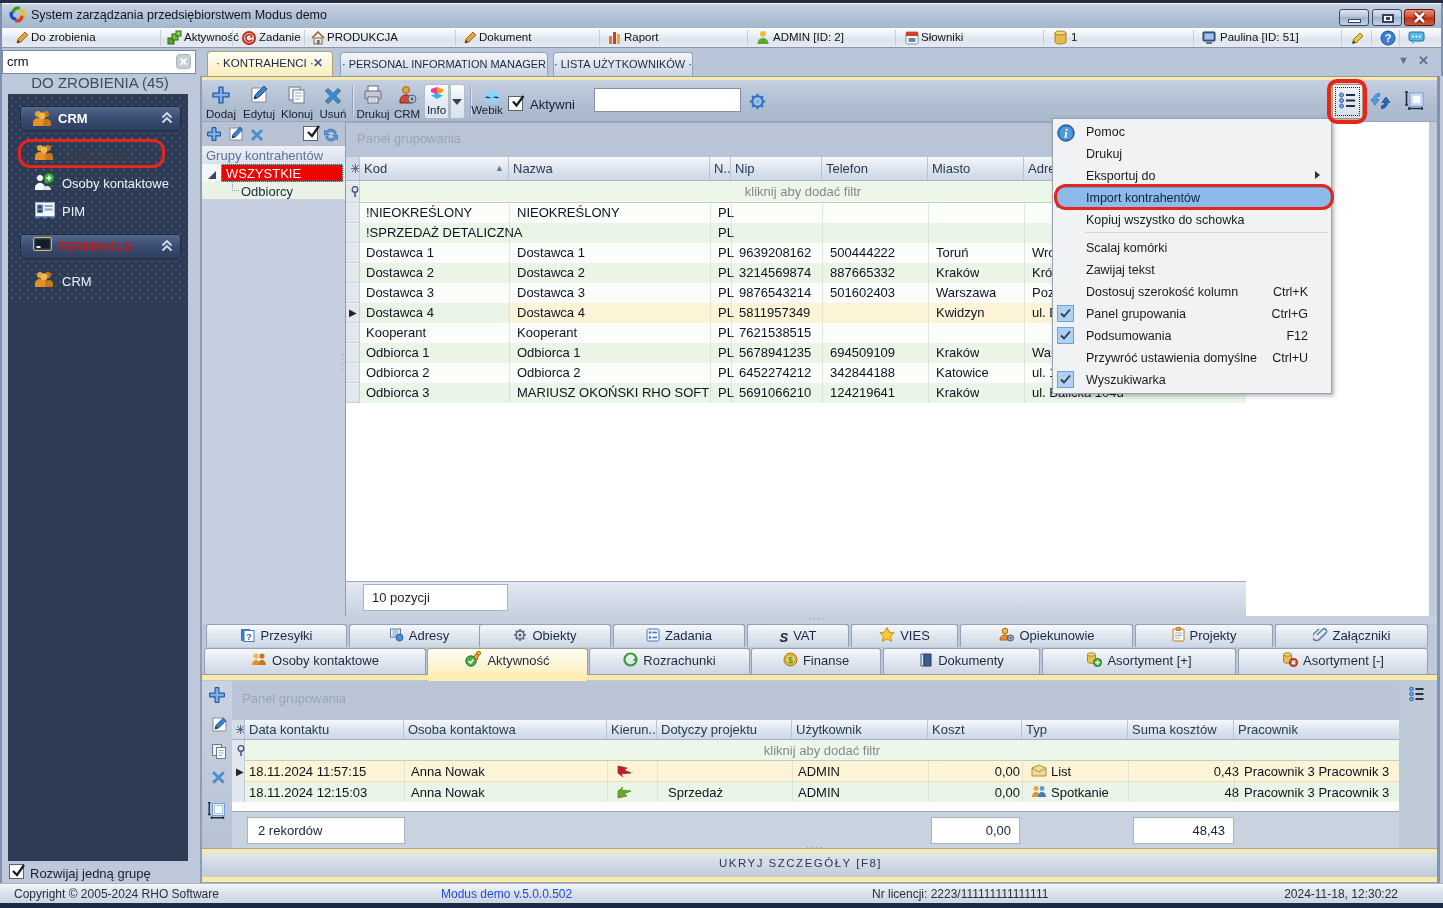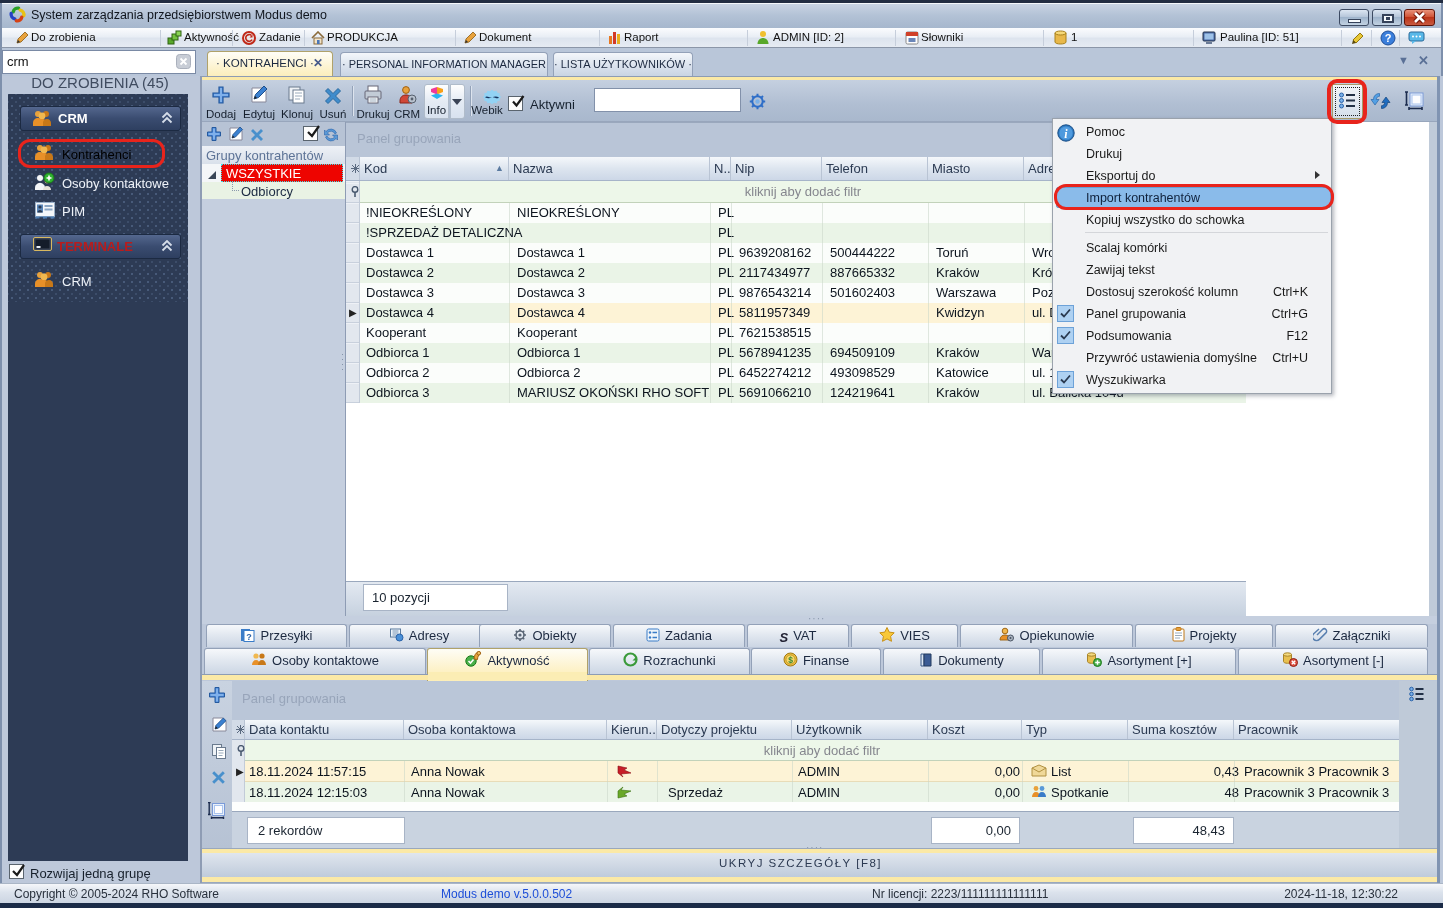--- a/index.html
+++ b/index.html
@@ -170,21 +170,21 @@
       <path d="M1.5 5.5L6 1l4.5 4.5M1.5 10.5L6 6l4.5 4.5" fill="none" stroke="#d5dde9" stroke-width="1.8"></path>
     </svg></div>
 
 <div class="a" style="left:34px;top:143px"><svg width="20" height="19" viewBox="0 0 20 19">
       <circle cx="6" cy="5" r="3" fill="#e8a23c"></circle>
       <circle cx="14" cy="5" r="3" fill="#c87818"></circle>
       <circle cx="10" cy="7" r="3.4" fill="#f0b850"></circle>
       <path d="M1 14c0-3 2.3-5 5-5 1 0 2 .3 2.7 1A6 6 0 0 1 10 10c2.7 0 5 2 5 4v3H1z" fill="#e89028"></path>
       <path d="M11 13c.5-2 2-3 4-3 2.3 0 4 1.7 4 4v3h-8z" fill="#c87818"></path>
     </svg></div>
-<div class="a" style="left:62px;top:147px;font-size:13px;color:#000000">Kontrahenci</div>
+<div class="a" style="left:62px;top:147px;font-size:13px;color:#404040">Kontrahenci</div>
 <div class="a" style="left:34px;top:172px"><svg width="21" height="21" viewBox="0 0 21 21">
       <circle cx="6" cy="6" r="3" fill="#f4f6f8"></circle>
       <path d="M1 16c0-3 2.2-5 5-5s5 2 5 5v2H1z" fill="#f4f6f8"></path>
       <circle cx="13" cy="9" r="2.4" fill="#c8a078"></circle>
       <path d="M9 18c0-2.5 1.8-4 4-4s4 1.5 4 4z" fill="#e8e4da"></path>
       <circle cx="15" cy="6" r="5" fill="#32b432" stroke="#1a7a1a"></circle>
       <path d="M15 3.5v5M12.5 6h5" stroke="#fff" stroke-width="1.6"></path>
     </svg></div>
 <div class="a" style="left:62px;top:176px;font-size:13px;color:#eef2f8">Osoby kontaktowe</div>
 <div class="a" style="left:35px;top:202px"><svg width="20" height="17" viewBox="0 0 20 17">
@@ -393,21 +393,21 @@
  <div class="cell" style="left:16px;top:40px">Dostawca 1</div>
       <div class="cell" style="left:167px;top:40px">Dostawca 1</div>
       <div class="cell" style="left:368px;top:40px">PL</div>
       <div class="cell" style="left:389px;top:40px">9639208162</div>
       <div class="cell" style="left:480px;top:40px">500444222</div>
       <div class="cell" style="left:586px;top:40px">Toruń</div>
       <div class="cell" style="left:682px;top:40px">Wrocławska 18</div>
  <div class="cell" style="left:16px;top:60px">Dostawca 2</div>
       <div class="cell" style="left:167px;top:60px">Dostawca 2</div>
       <div class="cell" style="left:368px;top:60px">PL</div>
-      <div class="cell" style="left:389px;top:60px">2117434977</div>
+      <div class="cell" style="left:389px;top:60px">3214569874</div>
       <div class="cell" style="left:480px;top:60px">887665332</div>
       <div class="cell" style="left:586px;top:60px">Kraków</div>
       <div class="cell" style="left:682px;top:60px">Królewska 2</div>
  <div class="cell" style="left:16px;top:80px">Dostawca 3</div>
       <div class="cell" style="left:167px;top:80px">Dostawca 3</div>
       <div class="cell" style="left:368px;top:80px">PL</div>
       <div class="cell" style="left:389px;top:80px">9876543214</div>
       <div class="cell" style="left:480px;top:80px">501602403</div>
       <div class="cell" style="left:586px;top:80px">Warszawa</div>
       <div class="cell" style="left:682px;top:80px">Poznańska 7</div>
@@ -425,21 +425,21 @@
       <div class="cell" style="left:167px;top:140px">Odbiorca 1</div>
       <div class="cell" style="left:368px;top:140px">PL</div>
       <div class="cell" style="left:389px;top:140px">5678941235</div>
       <div class="cell" style="left:480px;top:140px">694509109</div>
       <div class="cell" style="left:586px;top:140px">Kraków</div>
       <div class="cell" style="left:682px;top:140px">Warszawska 1</div>
  <div class="cell" style="left:16px;top:160px">Odbiorca 2</div>
       <div class="cell" style="left:167px;top:160px">Odbiorca 2</div>
       <div class="cell" style="left:368px;top:160px">PL</div>
       <div class="cell" style="left:389px;top:160px">6452274212</div>
-      <div class="cell" style="left:480px;top:160px">493098529</div>
+      <div class="cell" style="left:480px;top:160px">342844188</div>
       <div class="cell" style="left:586px;top:160px">Katowice</div>
       <div class="cell" style="left:682px;top:160px">ul. 1 Maja 10</div>
  <div class="cell" style="left:16px;top:180px">Odbiorca 3</div>
       <div class="cell" style="left:167px;top:180px;width:196px">MARIUSZ OKOŃSKI RHO SOFT...</div>
       <div class="cell" style="left:368px;top:180px">PL</div>
       <div class="cell" style="left:389px;top:180px">5691066210</div>
       <div class="cell" style="left:480px;top:180px">124219641</div>
       <div class="cell" style="left:586px;top:180px">Kraków</div>
       <div class="cell" style="left:682px;top:180px">ul. Balicka 104d</div>
 </div>

